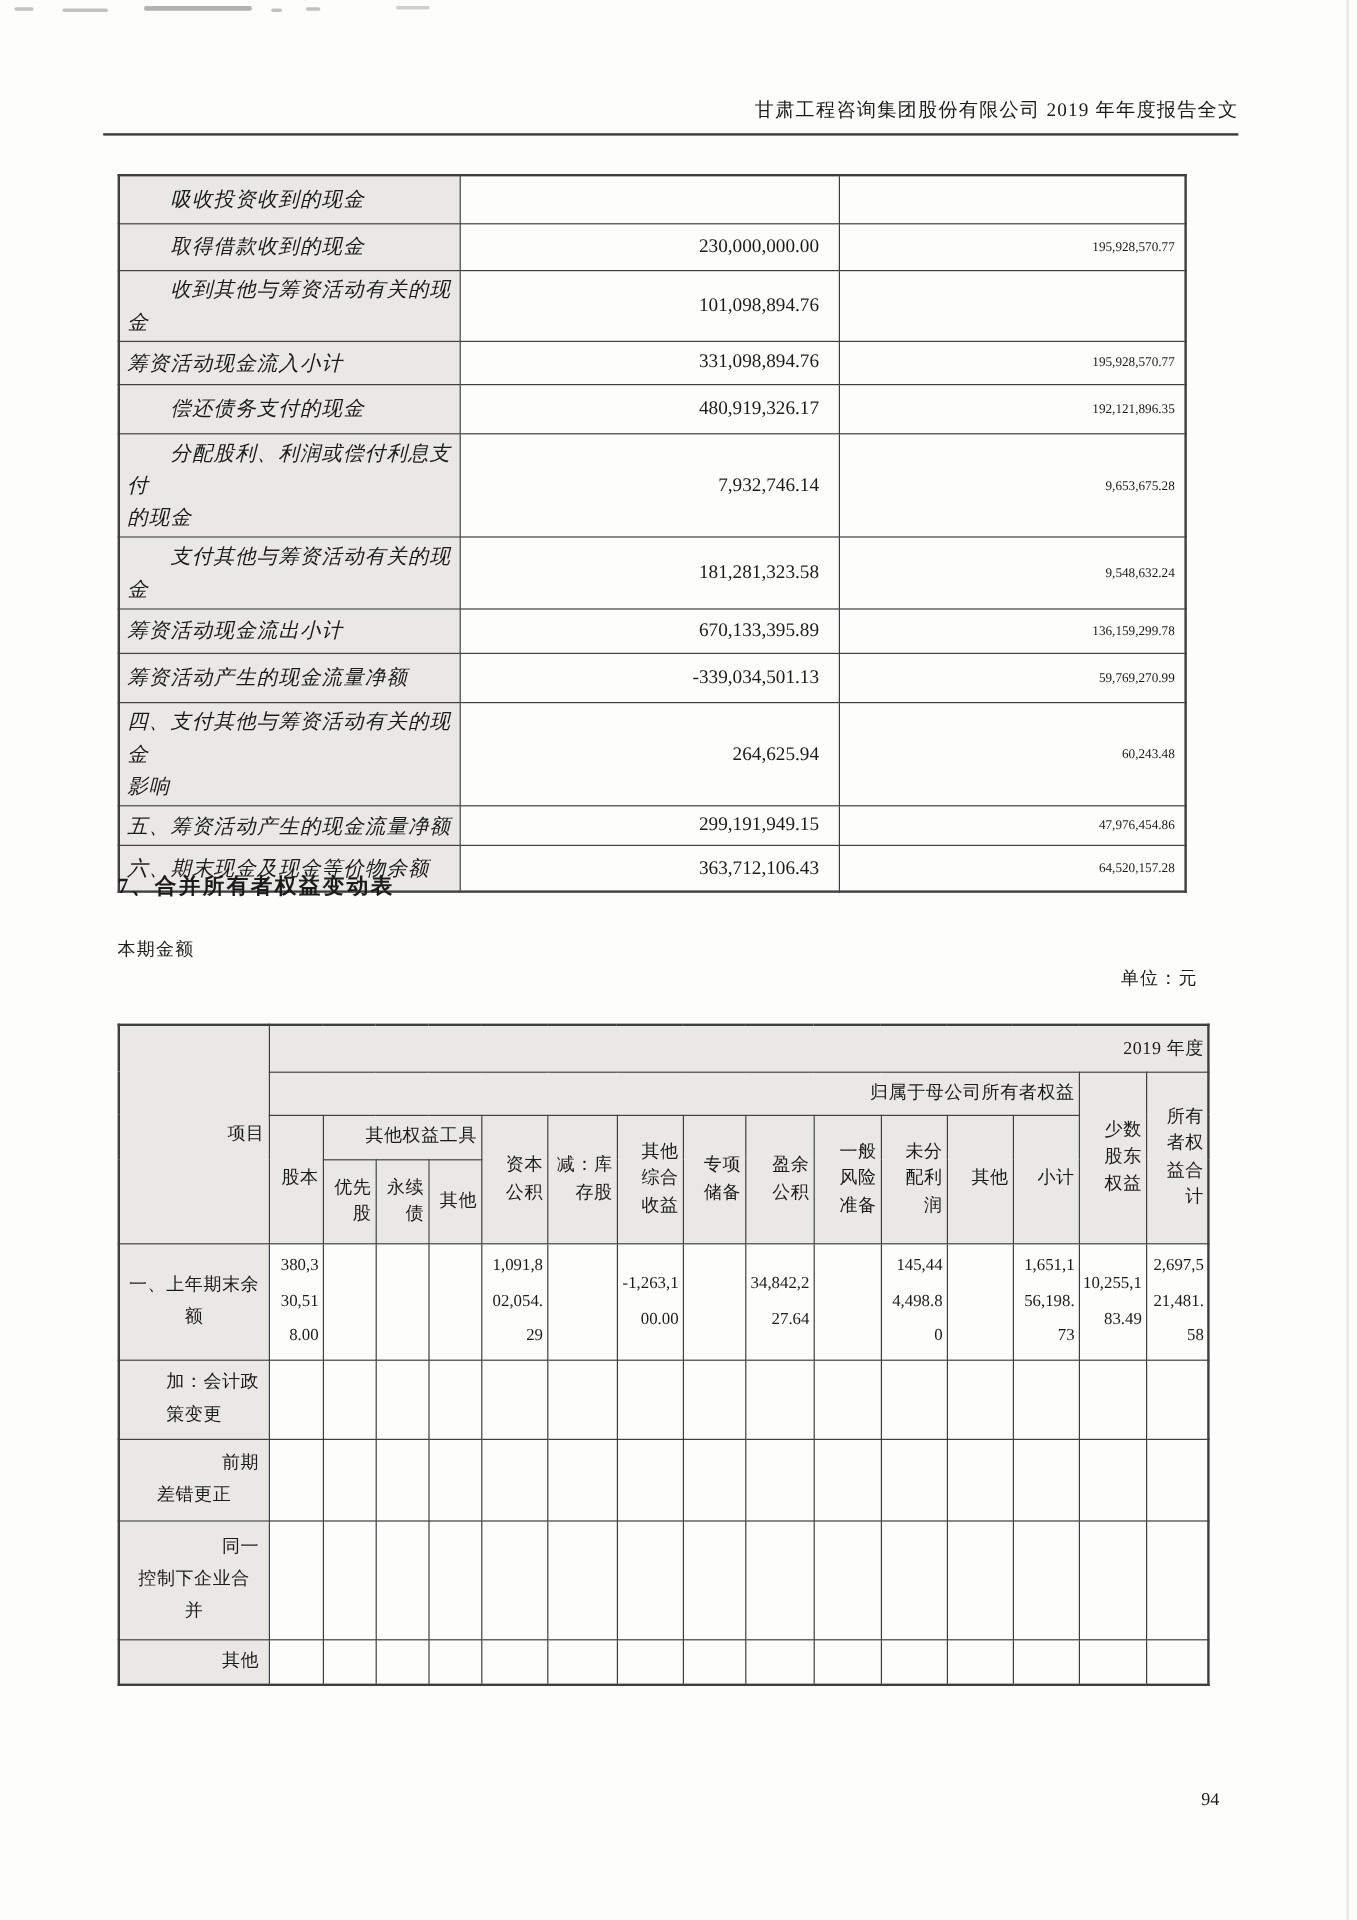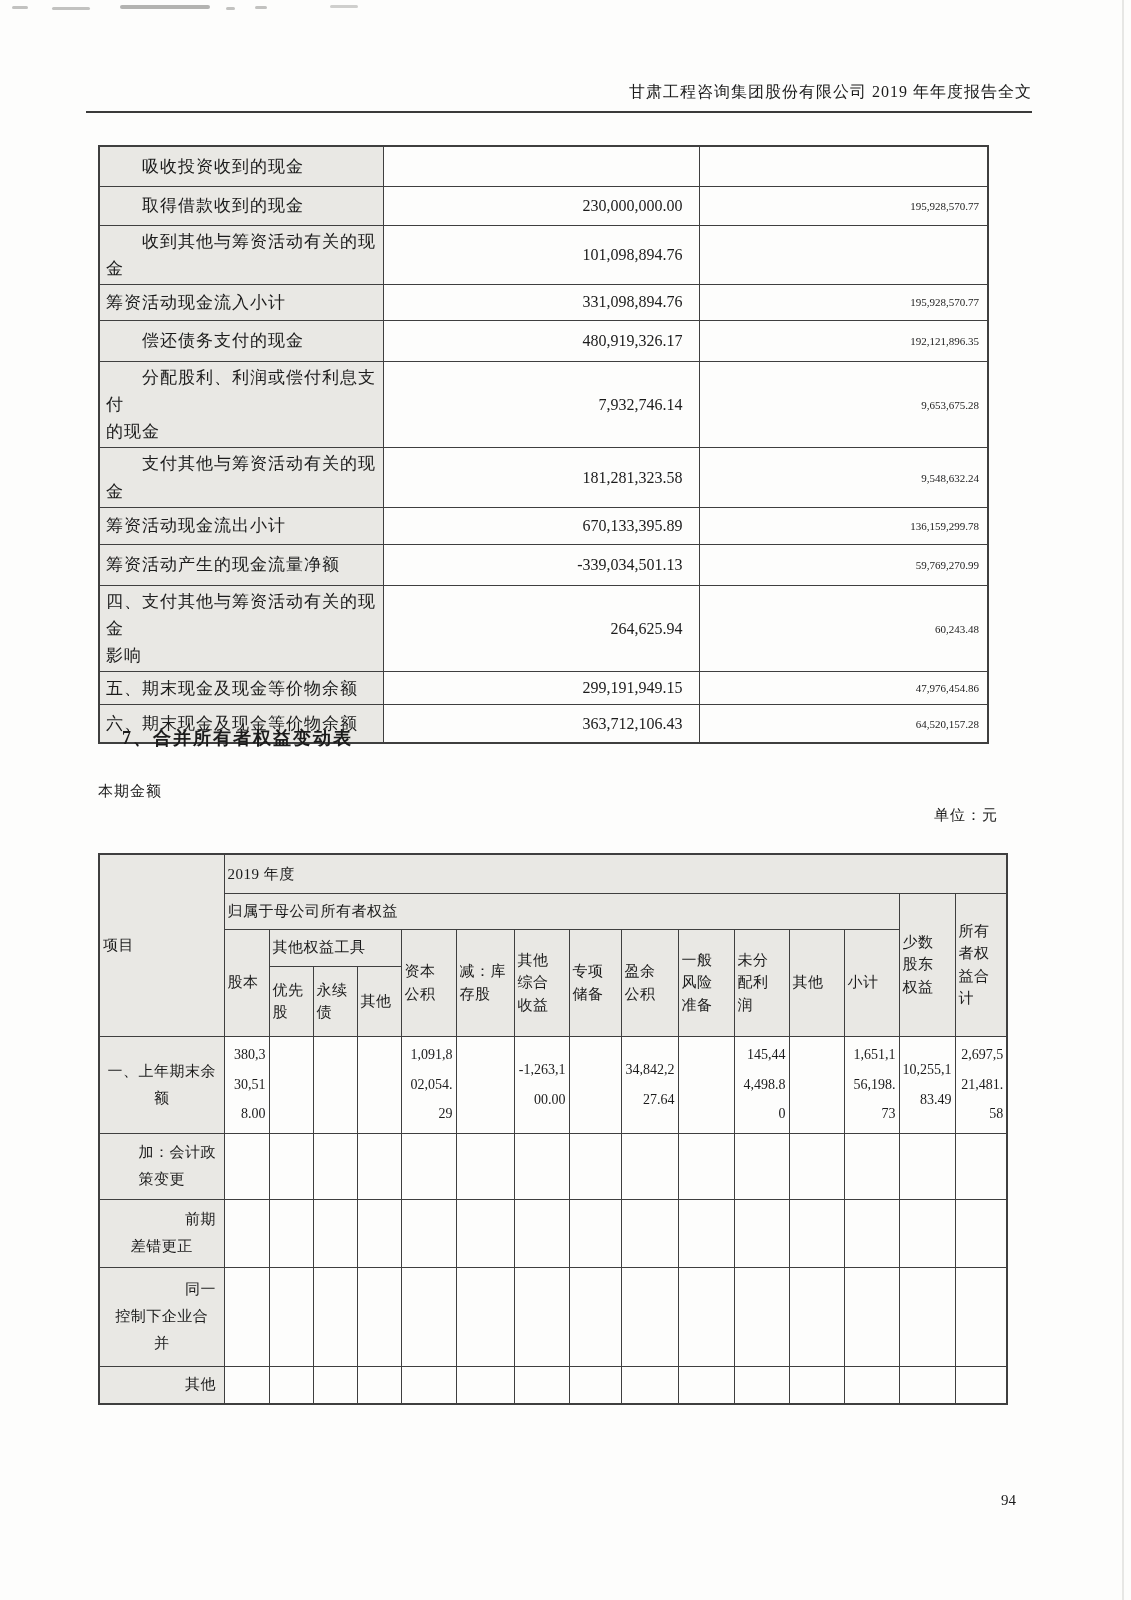--- a/index.html
+++ b/index.html
@@ -21,38 +21,38 @@
   .hdr-rule{position:absolute; top:111px; left:86px; width:946px; height:2px; background:var(--rule);}
 
   table{border-collapse:collapse; table-layout:fixed; position:absolute;}
   table, td{border:1px solid var(--border);}
   table{border-width:2px;}
   td{overflow:hidden; vertical-align:middle;}
 
   
   .t1{left:98px; top:145px; width:889px;}
   .t1 td:first-child{background:var(--shade); font-size:17px; letter-spacing:1px;
-      white-space:pre-wrap; line-height:1.6; padding:2px 6px;}
+      white-space:pre-wrap; line-height:1.6; padding:2px 6px;font-style:italic;}
   .t1 td:nth-child(2){text-align:right; font-size:16px; padding:0 16px 0 2px;}
   .t1 td:nth-child(3){text-align:right; font-size:11px; padding:0 8px 0 2px;}
   .t1 tr:nth-child(1){height:40px}.t1 tr:nth-child(2){height:39px}
   .t1 tr:nth-child(3){height:39px}.t1 tr:nth-child(4){height:36px}
   .t1 tr:nth-child(5){height:41px}.t1 tr:nth-child(6){height:58px}
   .t1 tr:nth-child(7){height:43px}.t1 tr:nth-child(8){height:37px}
   .t1 tr:nth-child(9){height:41px}.t1 tr:nth-child(10){height:66px}
   .t1 tr:nth-child(11){height:33px}.t1 tr:nth-child(12){height:38px}
   .t1 tr:nth-child(13){height:42px}
 
-  .sec{position:absolute; left:98px; top:726px; font-size:18px; font-weight:bold; letter-spacing:2px;margin-left:24px;}
+  .sec{position:absolute; left:98px; top:726px; font-size:18px; font-weight:bold; letter-spacing:2px;}
   .period{position:absolute; left:98px; top:782px; font-size:15px; letter-spacing:1px;}
   .unit{position:absolute; left:98px; top:806px; width:900px; text-align:right; font-size:15px; letter-spacing:1px;}
 
   
   .t2{left:98px; top:853px; width:908px;}
-  .t2 thead td{background:var(--shade); text-align:left; font-size:15px;
+  .t2 thead td{background:var(--shade); text-align:right; font-size:15px;
       line-height:1.5; padding:1px 3px; white-space:pre-wrap; letter-spacing:0.5px;}
   .t2 thead tr:nth-child(1){height:39px}
   .t2 thead tr:nth-child(2){height:36px}
   .t2 thead tr:nth-child(3){height:37px}
   .t2 thead tr:nth-child(4){height:70px}
   .t2 tbody td:first-child{background:var(--shade); font-size:15px; letter-spacing:0.5px;
       white-space:pre-wrap; line-height:1.8; padding:1px 5px; text-align:center;}
   .t2 tbody td{font-size:14px; text-align:right; padding:0 3px;
       word-break:break-all; line-height:2.1;}
   .t2 tbody tr:nth-child(1){height:97px}
@@ -132,21 +132,21 @@
           <td>-339,034,501.13</td>
           <td>59,769,270.99</td>
         </tr>
         <tr>
           <td>四、支付其他与筹资活动有关的现金
 影响</td>
           <td>264,625.94</td>
           <td>60,243.48</td>
         </tr>
         <tr>
-          <td>五、期末现金及现金等价物余额</td>
+          <td>五、筹资活动产生的现金流量净额</td>
           <td>299,191,949.15</td>
           <td>47,976,454.86</td>
         </tr>
         <tr>
           <td>六、期末现金及现金等价物余额</td>
           <td>363,712,106.43</td>
           <td>64,520,157.28</td>
         </tr>
       </tbody>
   </table>

